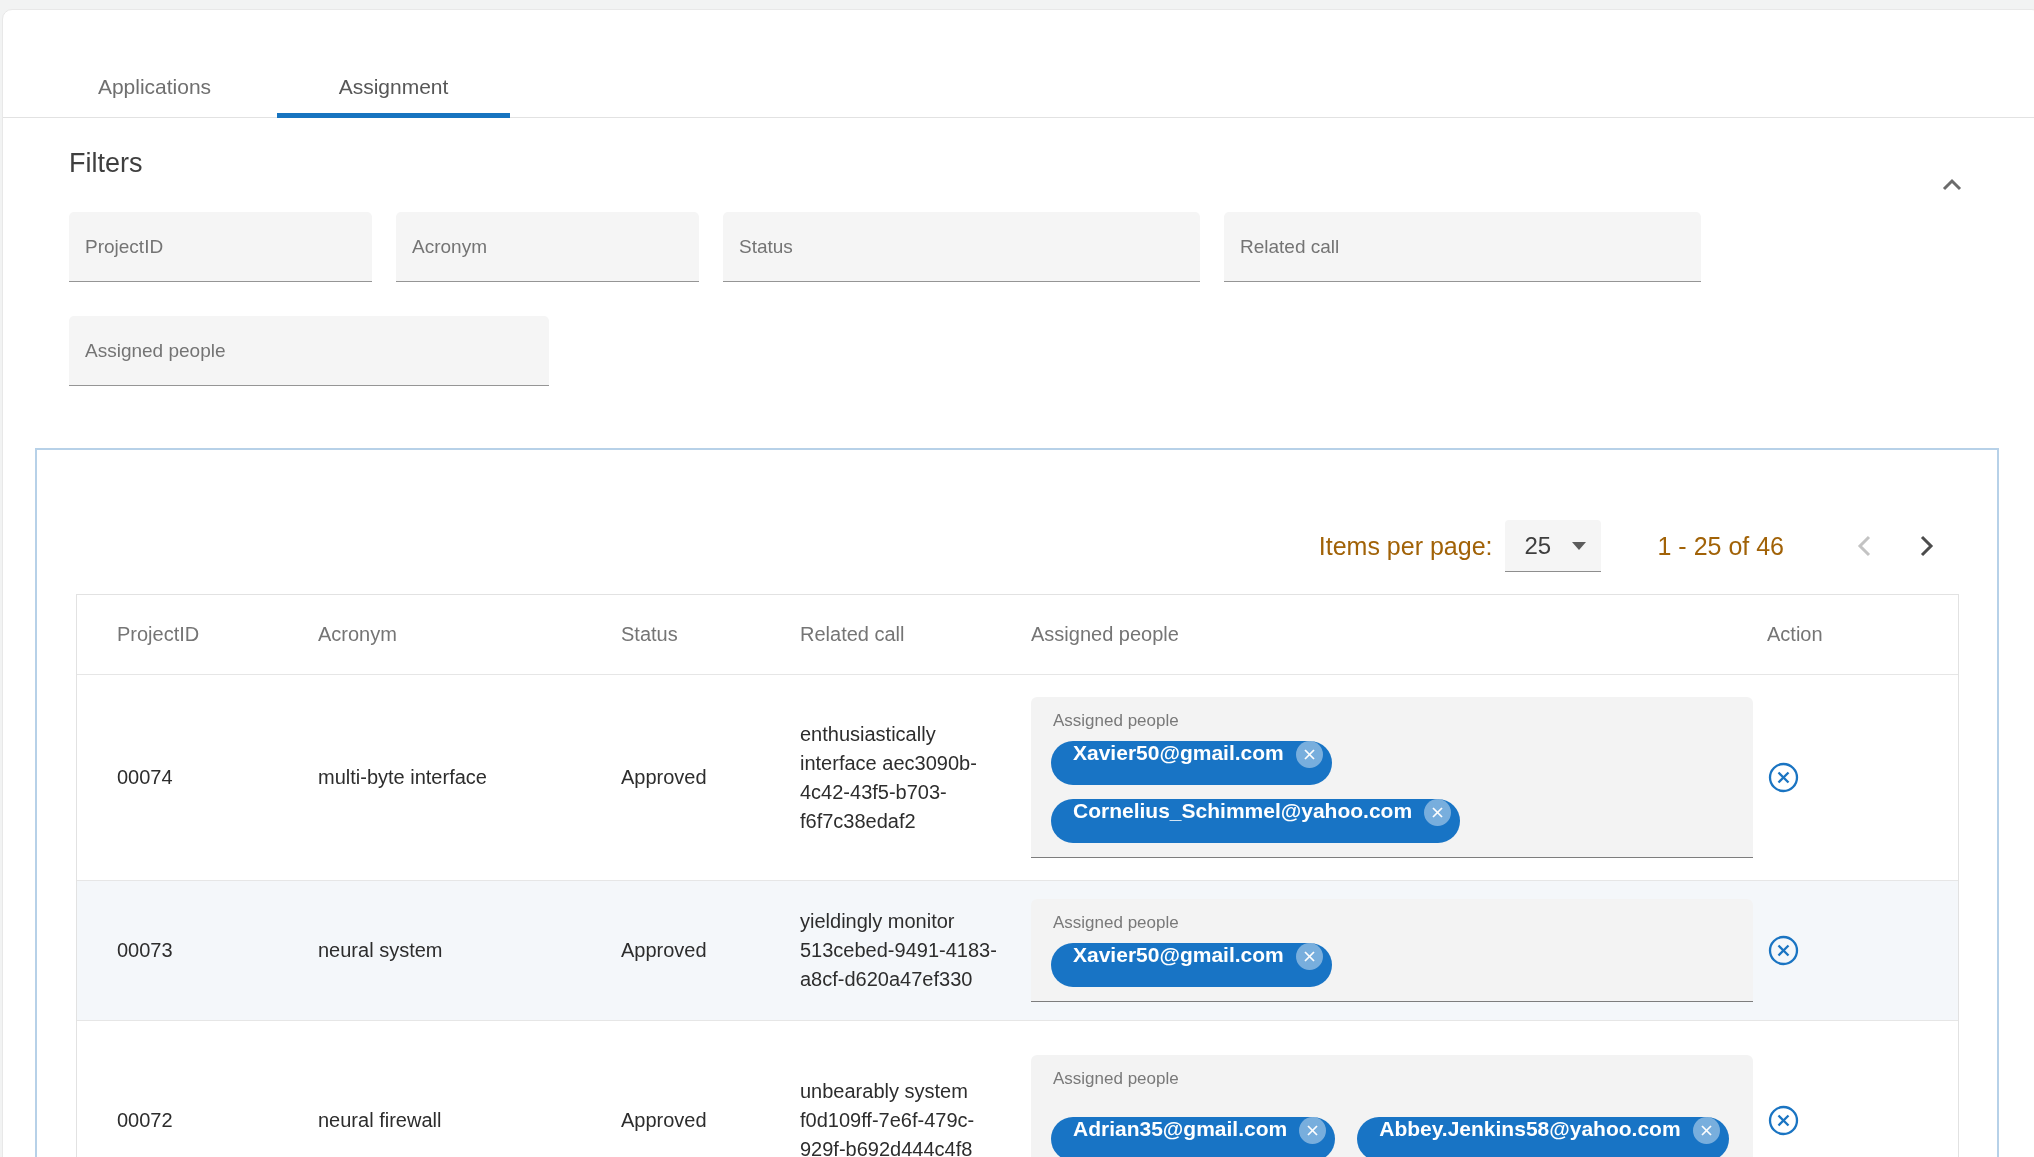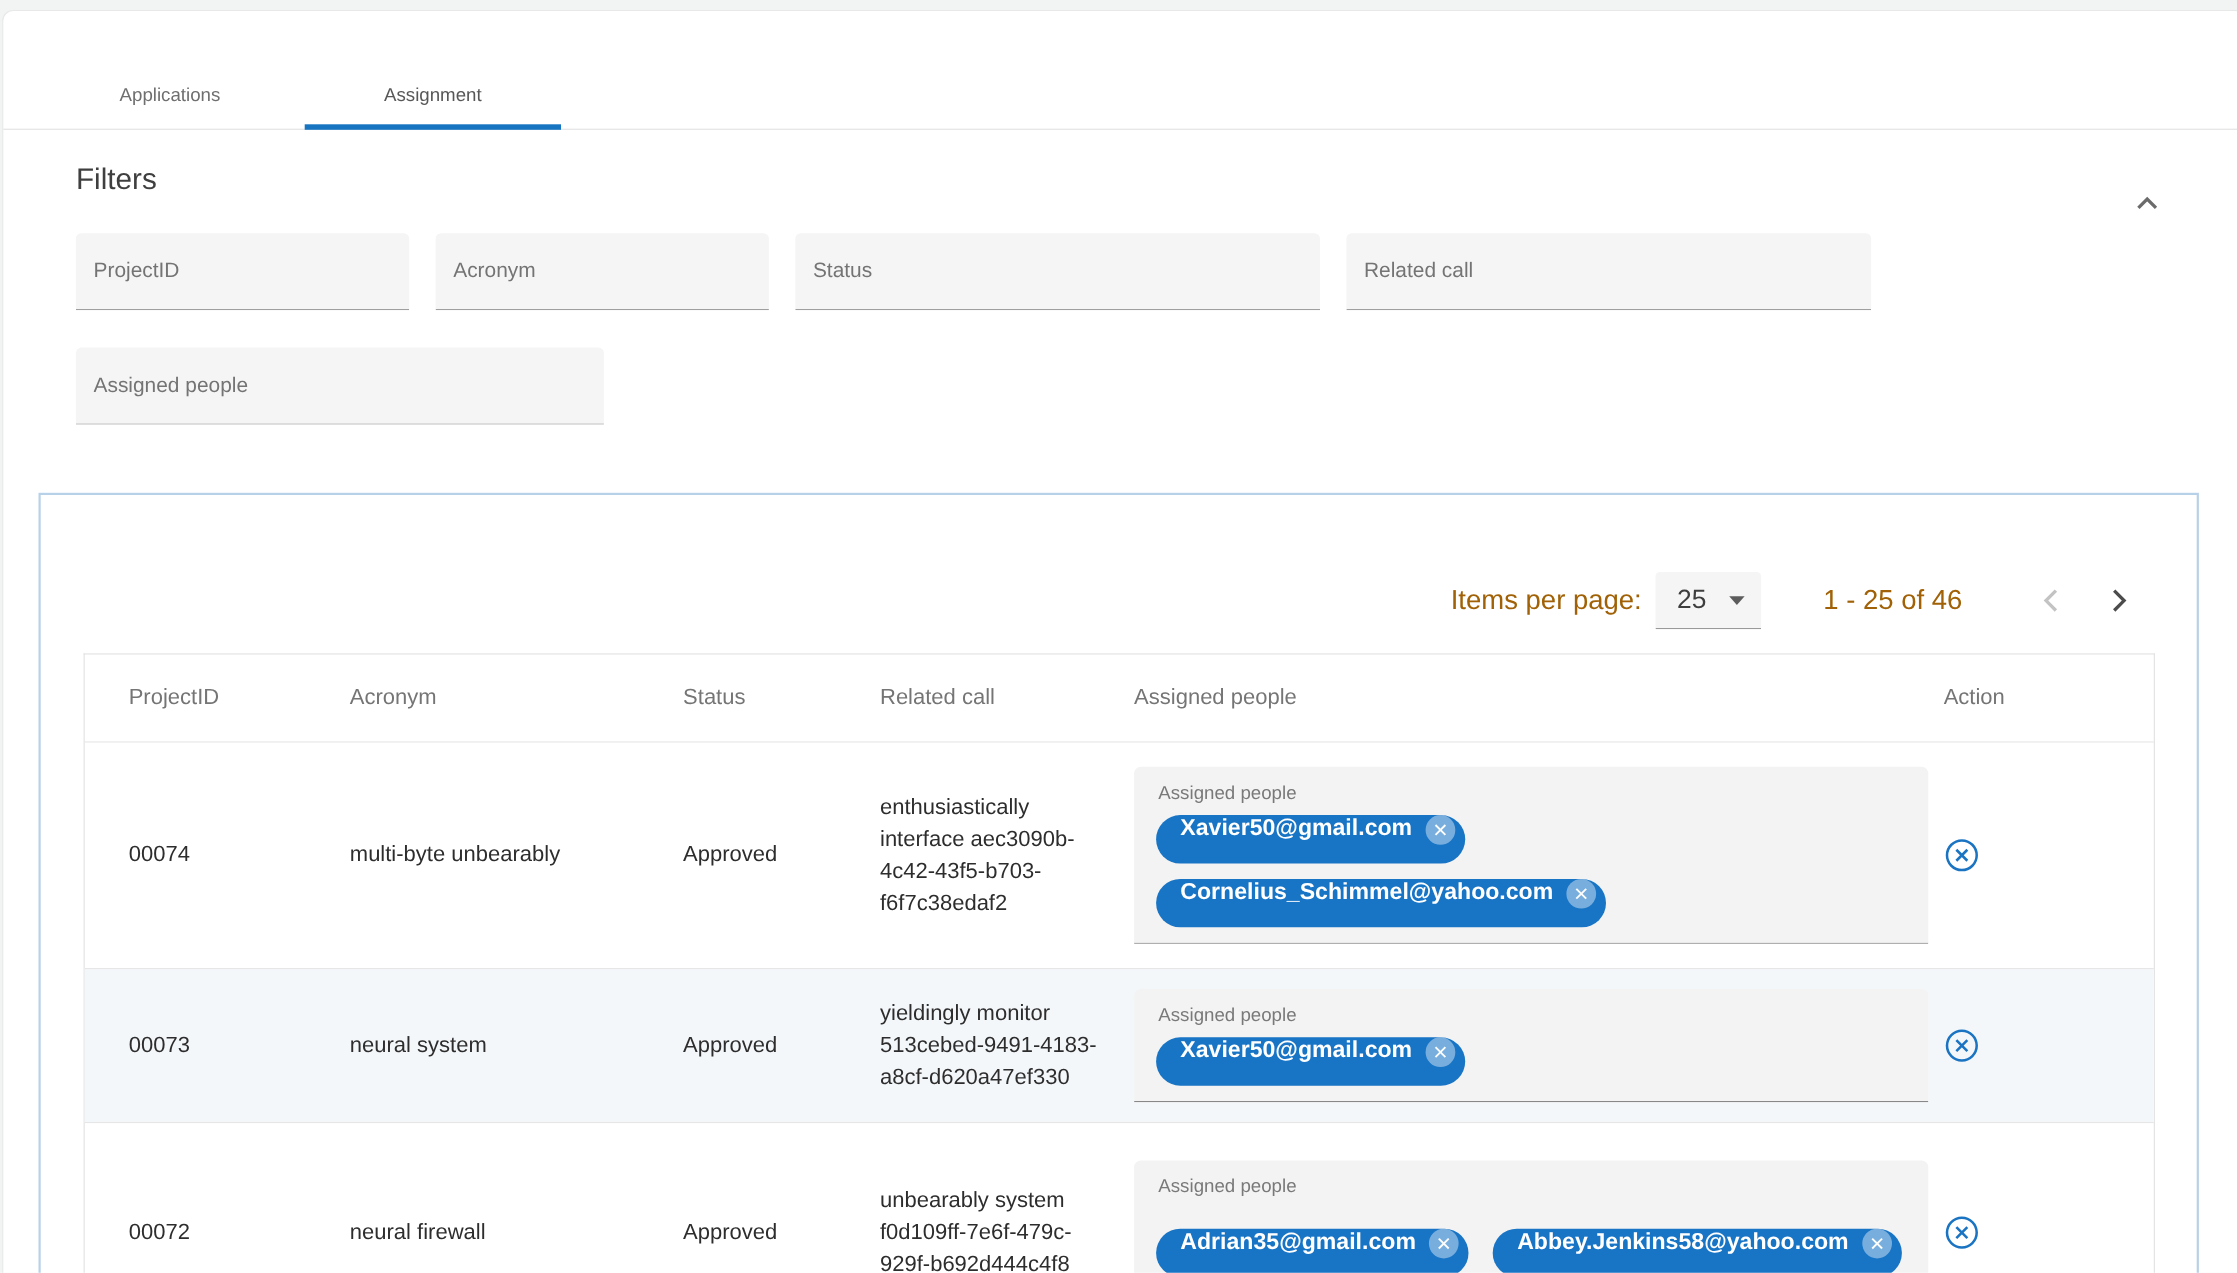--- a/index.html
+++ b/index.html
@@ -23,21 +23,21 @@
   .tabbar {
     height: 108px;
     border-bottom: 1px solid #e2e2e2;
     display: flex;
     padding-left: 31px;
   }
   .tab {
     width: 241px;
     display: flex; align-items: center; justify-content: center;
     padding-top: 46px;
-    font-size: 17px;
+    font-size: 21px;
     color: #6f6f6f;
     position: relative;
     cursor: pointer;
   }
   .tab.active { color: #575757; width: 237px; }
   .tab.active::after {
     content: "";
     position: absolute; left: 2px; right: 2px; bottom: -1px;
     height: 5px; background: #1774c0;
   }
@@ -221,21 +221,21 @@
         <div class="c c1">ProjectID</div>
         <div class="c c2">Acronym</div>
         <div class="c c3">Status</div>
         <div class="c c4">Related call</div>
         <div class="c c5">Assigned people</div>
         <div class="c c6">Action</div>
       </div>
 
       <div class="tr r1">
         <div class="c c1">00074</div>
-        <div class="c c2">multi-byte unbearably</div>
+        <div class="c c2">multi-byte interface</div>
         <div class="c c3">Approved</div>
         <div class="c c4">enthusiastically interface aec3090b-4c42-43f5-b703-f6f7c38edaf2</div>
         <div class="c c5">
           <div class="abox">
             <div class="alabel">Assigned people</div>
             <div class="chips stack">
               <span class="chip">
                 <span>Xavier50@gmail.com</span>
                 <span class="chip-x">
                   <svg width="13" height="13" viewBox="0 0 13 13" stroke="#fdfdfd" stroke-width="1.7">

